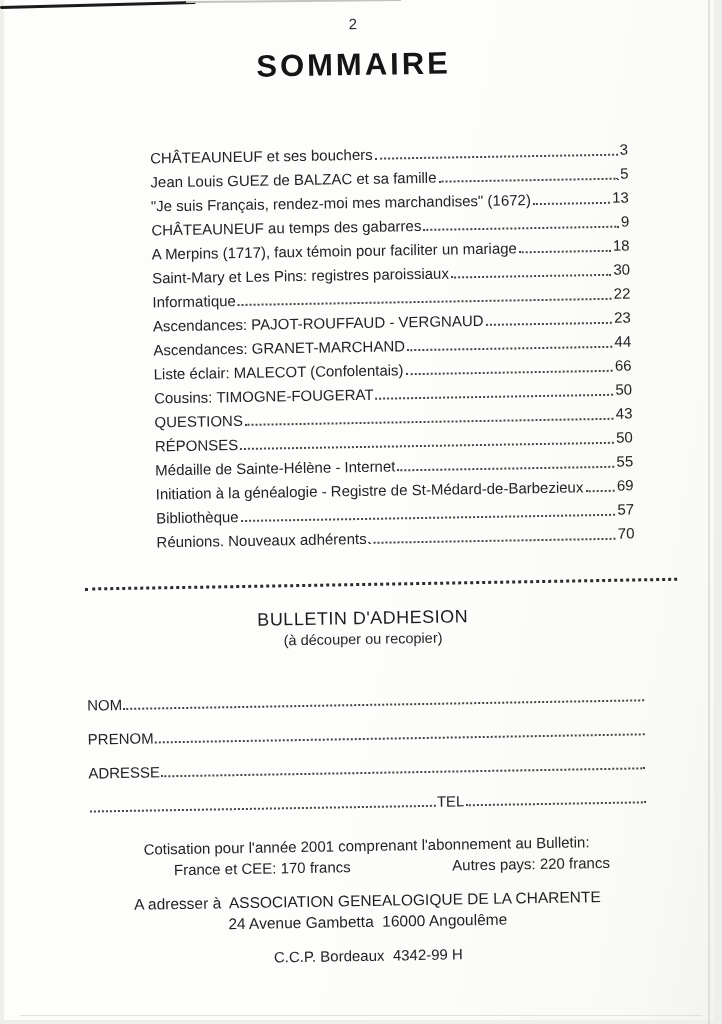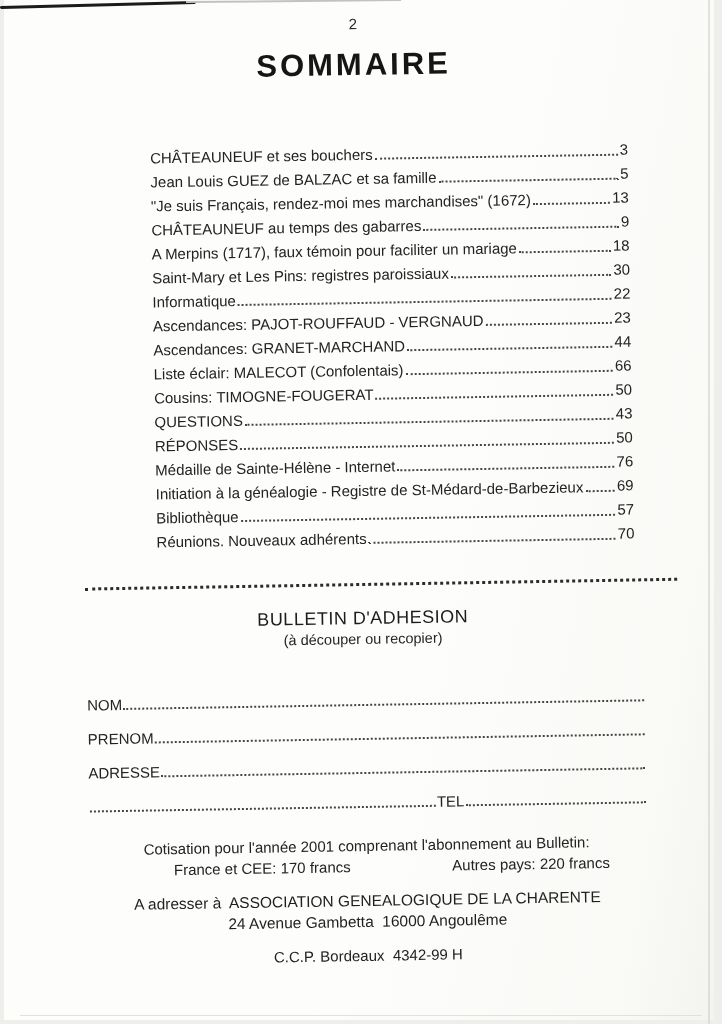--- a/index.html
+++ b/index.html
@@ -276,21 +276,21 @@
 
   <div class="toc-row">
     <span class="toc-label">RÉPONSES</span>
     <span class="toc-leader"></span>
     <span class="toc-page">50</span>
   </div>
 
   <div class="toc-row">
     <span class="toc-label">Médaille de Sainte-Hélène - Internet</span>
     <span class="toc-leader"></span>
-    <span class="toc-page">76</span>
+    <span class="toc-page">55</span>
   </div>
 
   <div class="toc-row">
     <span class="toc-label">Initiation à la généalogie - Registre de St-Médard-de-Barbezieux</span>
     <span class="toc-leader"></span>
     <span class="toc-page">69</span>
   </div>
 
   <div class="toc-row">
     <span class="toc-label">Bibliothèque</span>

